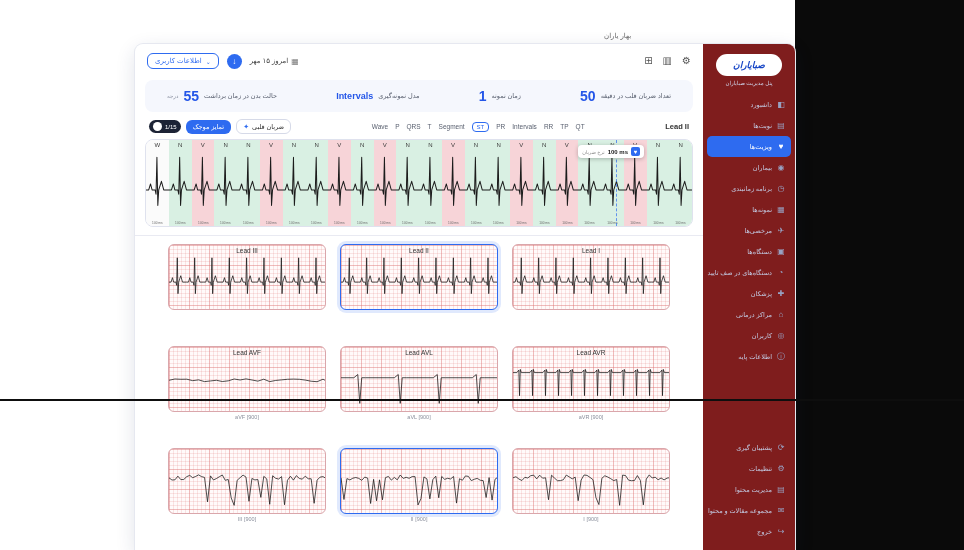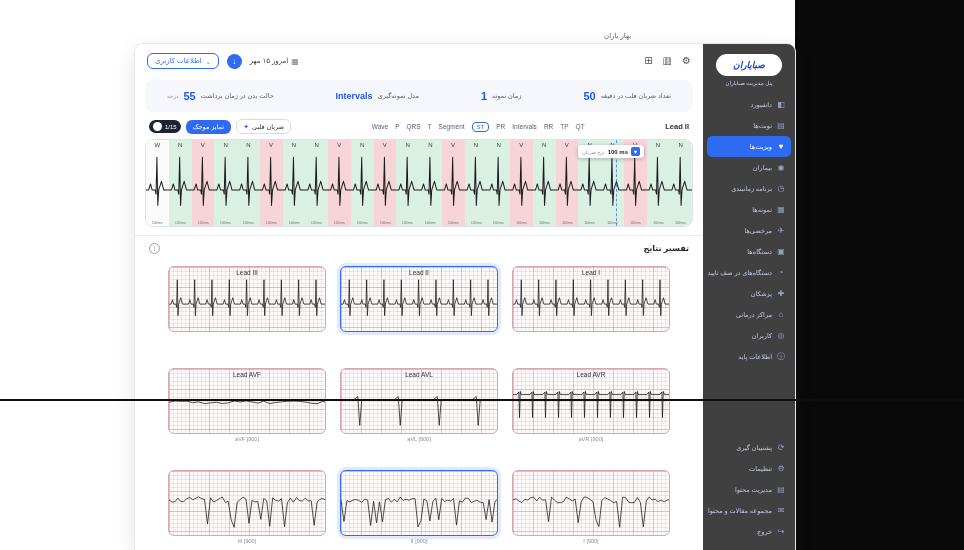--- a/index.html
+++ b/index.html
@@ -7,21 +7,21 @@
   body{position:relative;background:#ffffff;font-family:"Liberation Sans","DejaVu Sans",sans-serif;}
   .black-right{position:absolute;left:795px;top:0;width:169px;height:550px;background:#0a0a0a;z-index:1}
   .scanline{position:absolute;left:0;top:399px;width:964px;height:2px;background:#0e0e0e;z-index:90}
   .window-toptext{position:absolute;left:604px;top:32px;font-size:7px;color:#666;direction:rtl;z-index:5}
 
   .app{position:absolute;left:135px;top:44px;width:660px;height:506px;background:#fff;
        border-radius:8px 8px 0 0;box-shadow:0 0 0 1px #e6e8f0,0 6px 20px rgba(30,40,90,.14);
        direction:rtl;z-index:10;overflow:hidden}
 
   
-  .sidebar{position:absolute;top:0;right:0;width:92px;height:100%;background:#404040;
+  .sidebar{position:absolute;top:0;right:0;width:92px;height:100%;background:#7f1d1d;
            display:flex;flex-direction:column}
   .logo-pill{margin:10px auto 4px;background:#fff;border-radius:12px;width:66px;height:22px;
              display:flex;align-items:center;justify-content:center}
   .logo-text{color:#1746c6;font-size:9px;font-weight:bold;font-style:italic}
   .sidebar-sub{color:#cfd5ea;font-size:5.5px;text-align:center;margin-bottom:8px}
   .nav{display:flex;flex-direction:column;padding:0 4px}
   .nav-item{display:flex;align-items:center;gap:4px;height:21px;padding:0 5px;color:#c3cae2;
             font-size:6.5px;border-radius:5px;cursor:pointer;white-space:nowrap;overflow:hidden}
   .nav-item .ic{font-size:8px;color:#98a1c2;width:10px;text-align:center;flex:none}
   .nav-item.active{background:#2e6bf0;color:#fff}
@@ -39,21 +39,21 @@
   .dl-circle{width:15px;height:15px;border-radius:50%;background:#2e6bf0;color:#fff;font-size:8px;
              display:flex;align-items:center;justify-content:center}
   .user-btn{display:flex;align-items:center;gap:4px;border:1px solid #2e6bf0;color:#2e6bf0;
             font-size:7px;border-radius:6px;padding:3px 7px;background:#fff;cursor:pointer}
   .caret{font-size:6px}
 
   .stats{margin:2px 10px;background:#f5f7fd;border-radius:8px;height:32px;display:flex;
          align-items:center;justify-content:space-between;padding:0 22px}
   .stat{display:flex;align-items:center;gap:5px}
   .stat-label{font-size:6.5px;color:#5a6170}
-  .stat-value{font-size:11px;font-weight:bold;color:#2456e8}
+  .stat-value{font-size:14px;font-weight:bold;color:#2456e8}
   .stat-value.text{font-size:9px}
   .stat-unit{font-size:5.5px;color:#8a90a0}
 
   .lead-row{display:flex;align-items:center;justify-content:space-between;padding:5px 14px 3px}
   .lead-label{font-size:7.5px;color:#333;font-weight:bold;direction:ltr}
   .wave-labels{display:flex;direction:ltr;align-items:center;gap:7px;font-size:6.5px;color:#5a6170}
   .chip{border:1px solid #2e6bf0;color:#2e6bf0;border-radius:4px;padding:1px 4px;font-size:6px;cursor:pointer}
   .ctrl-group{display:flex;direction:ltr;align-items:center;gap:5px}
   .toggle-pill{background:#1c2335;color:#fff;font-size:6px;border-radius:9px;height:13px;
                display:flex;align-items:center;gap:3px;padding:0 4px;cursor:pointer}
@@ -288,24 +288,20 @@
             <span class="band-ms">100 ms</span>
           </div>
           <svg viewBox="0 0 545 86" preserveAspectRatio="none" class="strip-svg">
             <path d="M0.0,49.9 L2.7,49.9 L4.5,43.9 L6.1,49.9 L9.1,49.9 L10.0,54.2 L10.9,17.2 L11.8,65.4 L12.7,49.9 L15.4,41.3 L17.7,49.9 L22.7,49.9 L25.4,49.9 L27.3,43.9 L28.8,49.9 L31.8,49.9 L32.7,54.2 L33.6,17.2 L34.5,65.4 L35.4,49.9 L38.1,41.3 L40.4,49.9 L45.4,49.9 L48.1,49.9 L50.0,43.9 L51.5,49.9 L54.5,49.9 L55.4,54.2 L56.3,17.2 L57.2,65.4 L58.1,49.9 L60.9,41.3 L63.1,49.9 L68.1,49.9 L70.8,49.9 L72.7,43.9 L74.3,49.9 L77.2,49.9 L78.1,54.2 L79.0,17.2 L79.9,65.4 L80.8,49.9 L83.6,41.3 L85.8,49.9 L90.8,49.9 L93.6,49.9 L95.4,43.9 L97.0,49.9 L99.9,49.9 L100.8,54.2 L101.7,17.2 L102.6,65.4 L103.5,49.9 L106.3,41.3 L108.5,49.9 L113.5,49.9 L116.3,49.9 L118.1,43.9 L119.7,49.9 L122.6,49.9 L123.5,54.2 L124.4,17.2 L125.3,65.4 L126.3,49.9 L129.0,41.3 L131.3,49.9 L136.3,49.9 L139.0,49.9 L140.8,43.9 L142.4,49.9 L145.3,49.9 L146.2,54.2 L147.2,17.2 L148.1,65.4 L149.0,49.9 L151.7,41.3 L154.0,49.9 L159.0,49.9 L161.7,49.9 L163.5,43.9 L165.1,49.9 L168.0,49.9 L168.9,54.2 L169.9,17.2 L170.8,65.4 L171.7,49.9 L174.4,41.3 L176.7,49.9 L181.7,49.9 L184.4,49.9 L186.2,43.9 L187.8,49.9 L190.8,49.9 L191.7,54.2 L192.6,17.2 L193.5,65.4 L194.4,49.9 L197.1,41.3 L199.4,49.9 L204.4,49.9 L207.1,49.9 L208.9,43.9 L210.5,49.9 L213.5,49.9 L214.4,54.2 L215.3,17.2 L216.2,65.4 L217.1,49.9 L219.8,41.3 L222.1,49.9 L227.1,49.9 L229.8,49.9 L231.6,43.9 L233.2,49.9 L236.2,49.9 L237.1,54.2 L238.0,17.2 L238.9,65.4 L239.8,49.9 L242.5,41.3 L244.8,49.9 L249.8,49.9 L252.5,49.9 L254.3,43.9 L255.9,49.9 L258.9,49.9 L259.8,54.2 L260.7,17.2 L261.6,65.4 L262.5,49.9 L265.2,41.3 L267.5,49.9 L272.5,49.9 L275.2,49.9 L277.0,43.9 L278.6,49.9 L281.6,49.9 L282.5,54.2 L283.4,17.2 L284.3,65.4 L285.2,49.9 L287.9,41.3 L290.2,49.9 L295.2,49.9 L297.9,49.9 L299.8,43.9 L301.3,49.9 L304.3,49.9 L305.2,54.2 L306.1,17.2 L307.0,65.4 L307.9,49.9 L310.6,41.3 L312.9,49.9 L317.9,49.9 L320.6,49.9 L322.5,43.9 L324.0,49.9 L327.0,49.9 L327.9,54.2 L328.8,17.2 L329.7,65.4 L330.6,49.9 L333.4,41.3 L335.6,49.9 L340.6,49.9 L343.4,49.9 L345.2,43.9 L346.8,49.9 L349.7,49.9 L350.6,54.2 L351.5,17.2 L352.4,65.4 L353.3,49.9 L356.1,41.3 L358.3,49.9 L363.3,49.9 L366.1,49.9 L367.9,43.9 L369.5,49.9 L372.4,49.9 L373.3,54.2 L374.2,17.2 L375.1,65.4 L376.0,49.9 L378.8,41.3 L381.0,49.9 L386.0,49.9 L388.8,49.9 L390.6,43.9 L392.2,49.9 L395.1,49.9 L396.0,54.2 L396.9,17.2 L397.8,65.4 L398.8,49.9 L401.5,41.3 L403.8,49.9 L408.7,49.9 L411.5,49.9 L413.3,43.9 L414.9,49.9 L417.8,49.9 L418.7,54.2 L419.6,17.2 L420.6,65.4 L421.5,49.9 L424.2,41.3 L426.5,49.9 L431.5,49.9 L434.2,49.9 L436.0,43.9 L437.6,49.9 L440.5,49.9 L441.4,54.2 L442.4,17.2 L443.3,65.4 L444.2,49.9 L446.9,41.3 L449.2,49.9 L454.2,49.9 L456.9,49.9 L458.7,43.9 L460.3,49.9 L463.2,49.9 L464.2,54.2 L465.1,17.2 L466.0,65.4 L466.9,49.9 L469.6,41.3 L471.9,49.9 L476.9,49.9 L479.6,49.9 L481.4,43.9 L483.0,49.9 L486.0,49.9 L486.9,54.2 L487.8,17.2 L488.7,65.4 L489.6,49.9 L492.3,41.3 L494.6,49.9 L499.6,49.9 L502.3,49.9 L504.1,43.9 L505.7,49.9 L508.7,49.9 L509.6,54.2 L510.5,17.2 L511.4,65.4 L512.3,49.9 L515.0,41.3 L517.3,49.9 L522.3,49.9 L525.0,49.9 L526.8,43.9 L528.4,49.9 L531.4,49.9 L532.3,54.2 L533.2,17.2 L534.1,65.4 L535.0,49.9 L537.7,41.3 L540.0,49.9 L545.0,49.9" fill="none" stroke="#1c1c1c" stroke-width="1" stroke-linejoin="round"></path>
           </svg>
         </div>
     </div>
 
     <div class="divider"></div>
 
-    <div class="results-header">
-      <span class="results-title">تفسیر نتایج</span>
-      <span class="info-icon">i</span>
-    </div>
 
     <div class="cards">
         <div class="card-wrap">
           <div class="card paper">
             <div class="card-title">Lead I</div>
             <svg viewBox="0 0 158 66" preserveAspectRatio="none" class="card-svg">
               <path d="M0.0,38.3 L2.1,38.3 L3.5,33.7 L4.7,38.3 L7.0,38.3 L7.7,41.6 L8.4,13.2 L9.1,50.2 L9.8,38.3 L11.9,31.7 L13.7,38.3 L17.6,38.3 L19.7,38.3 L21.1,33.7 L22.3,38.3 L24.6,38.3 L25.3,41.6 L26.0,13.2 L26.7,50.2 L27.4,38.3 L29.5,31.7 L31.2,38.3 L35.1,38.3 L37.2,38.3 L38.6,33.7 L39.9,38.3 L42.1,38.3 L42.8,41.6 L43.5,13.2 L44.2,50.2 L44.9,38.3 L47.0,31.7 L48.8,38.3 L52.7,38.3 L54.8,38.3 L56.2,33.7 L57.4,38.3 L59.7,38.3 L60.4,41.6 L61.1,13.2 L61.8,50.2 L62.5,38.3 L64.6,31.7 L66.4,38.3 L70.2,38.3 L72.3,38.3 L73.7,33.7 L75.0,38.3 L77.2,38.3 L77.9,41.6 L78.6,13.2 L79.4,50.2 L80.1,38.3 L82.2,31.7 L83.9,38.3 L87.8,38.3 L89.9,38.3 L91.3,33.7 L92.5,38.3 L94.8,38.3 L95.5,41.6 L96.2,13.2 L96.9,50.2 L97.6,38.3 L99.7,31.7 L101.5,38.3 L105.3,38.3 L107.4,38.3 L108.8,33.7 L110.1,38.3 L112.4,38.3 L113.1,41.6 L113.8,13.2 L114.5,50.2 L115.2,38.3 L117.3,31.7 L119.0,38.3 L122.9,38.3 L125.0,38.3 L126.4,33.7 L127.6,38.3 L129.9,38.3 L130.6,41.6 L131.3,13.2 L132.0,50.2 L132.7,38.3 L134.8,31.7 L136.6,38.3 L140.4,38.3 L142.6,38.3 L144.0,33.7 L145.2,38.3 L147.5,38.3 L148.2,41.6 L148.9,13.2 L149.6,50.2 L150.3,38.3 L152.4,31.7 L154.1,38.3 L158.0,38.3" fill="none" stroke="#1c1c1c" stroke-width="0.8" stroke-linejoin="round"></path>
             </svg>
           </div>
           <div class="card-bottom"></div>

